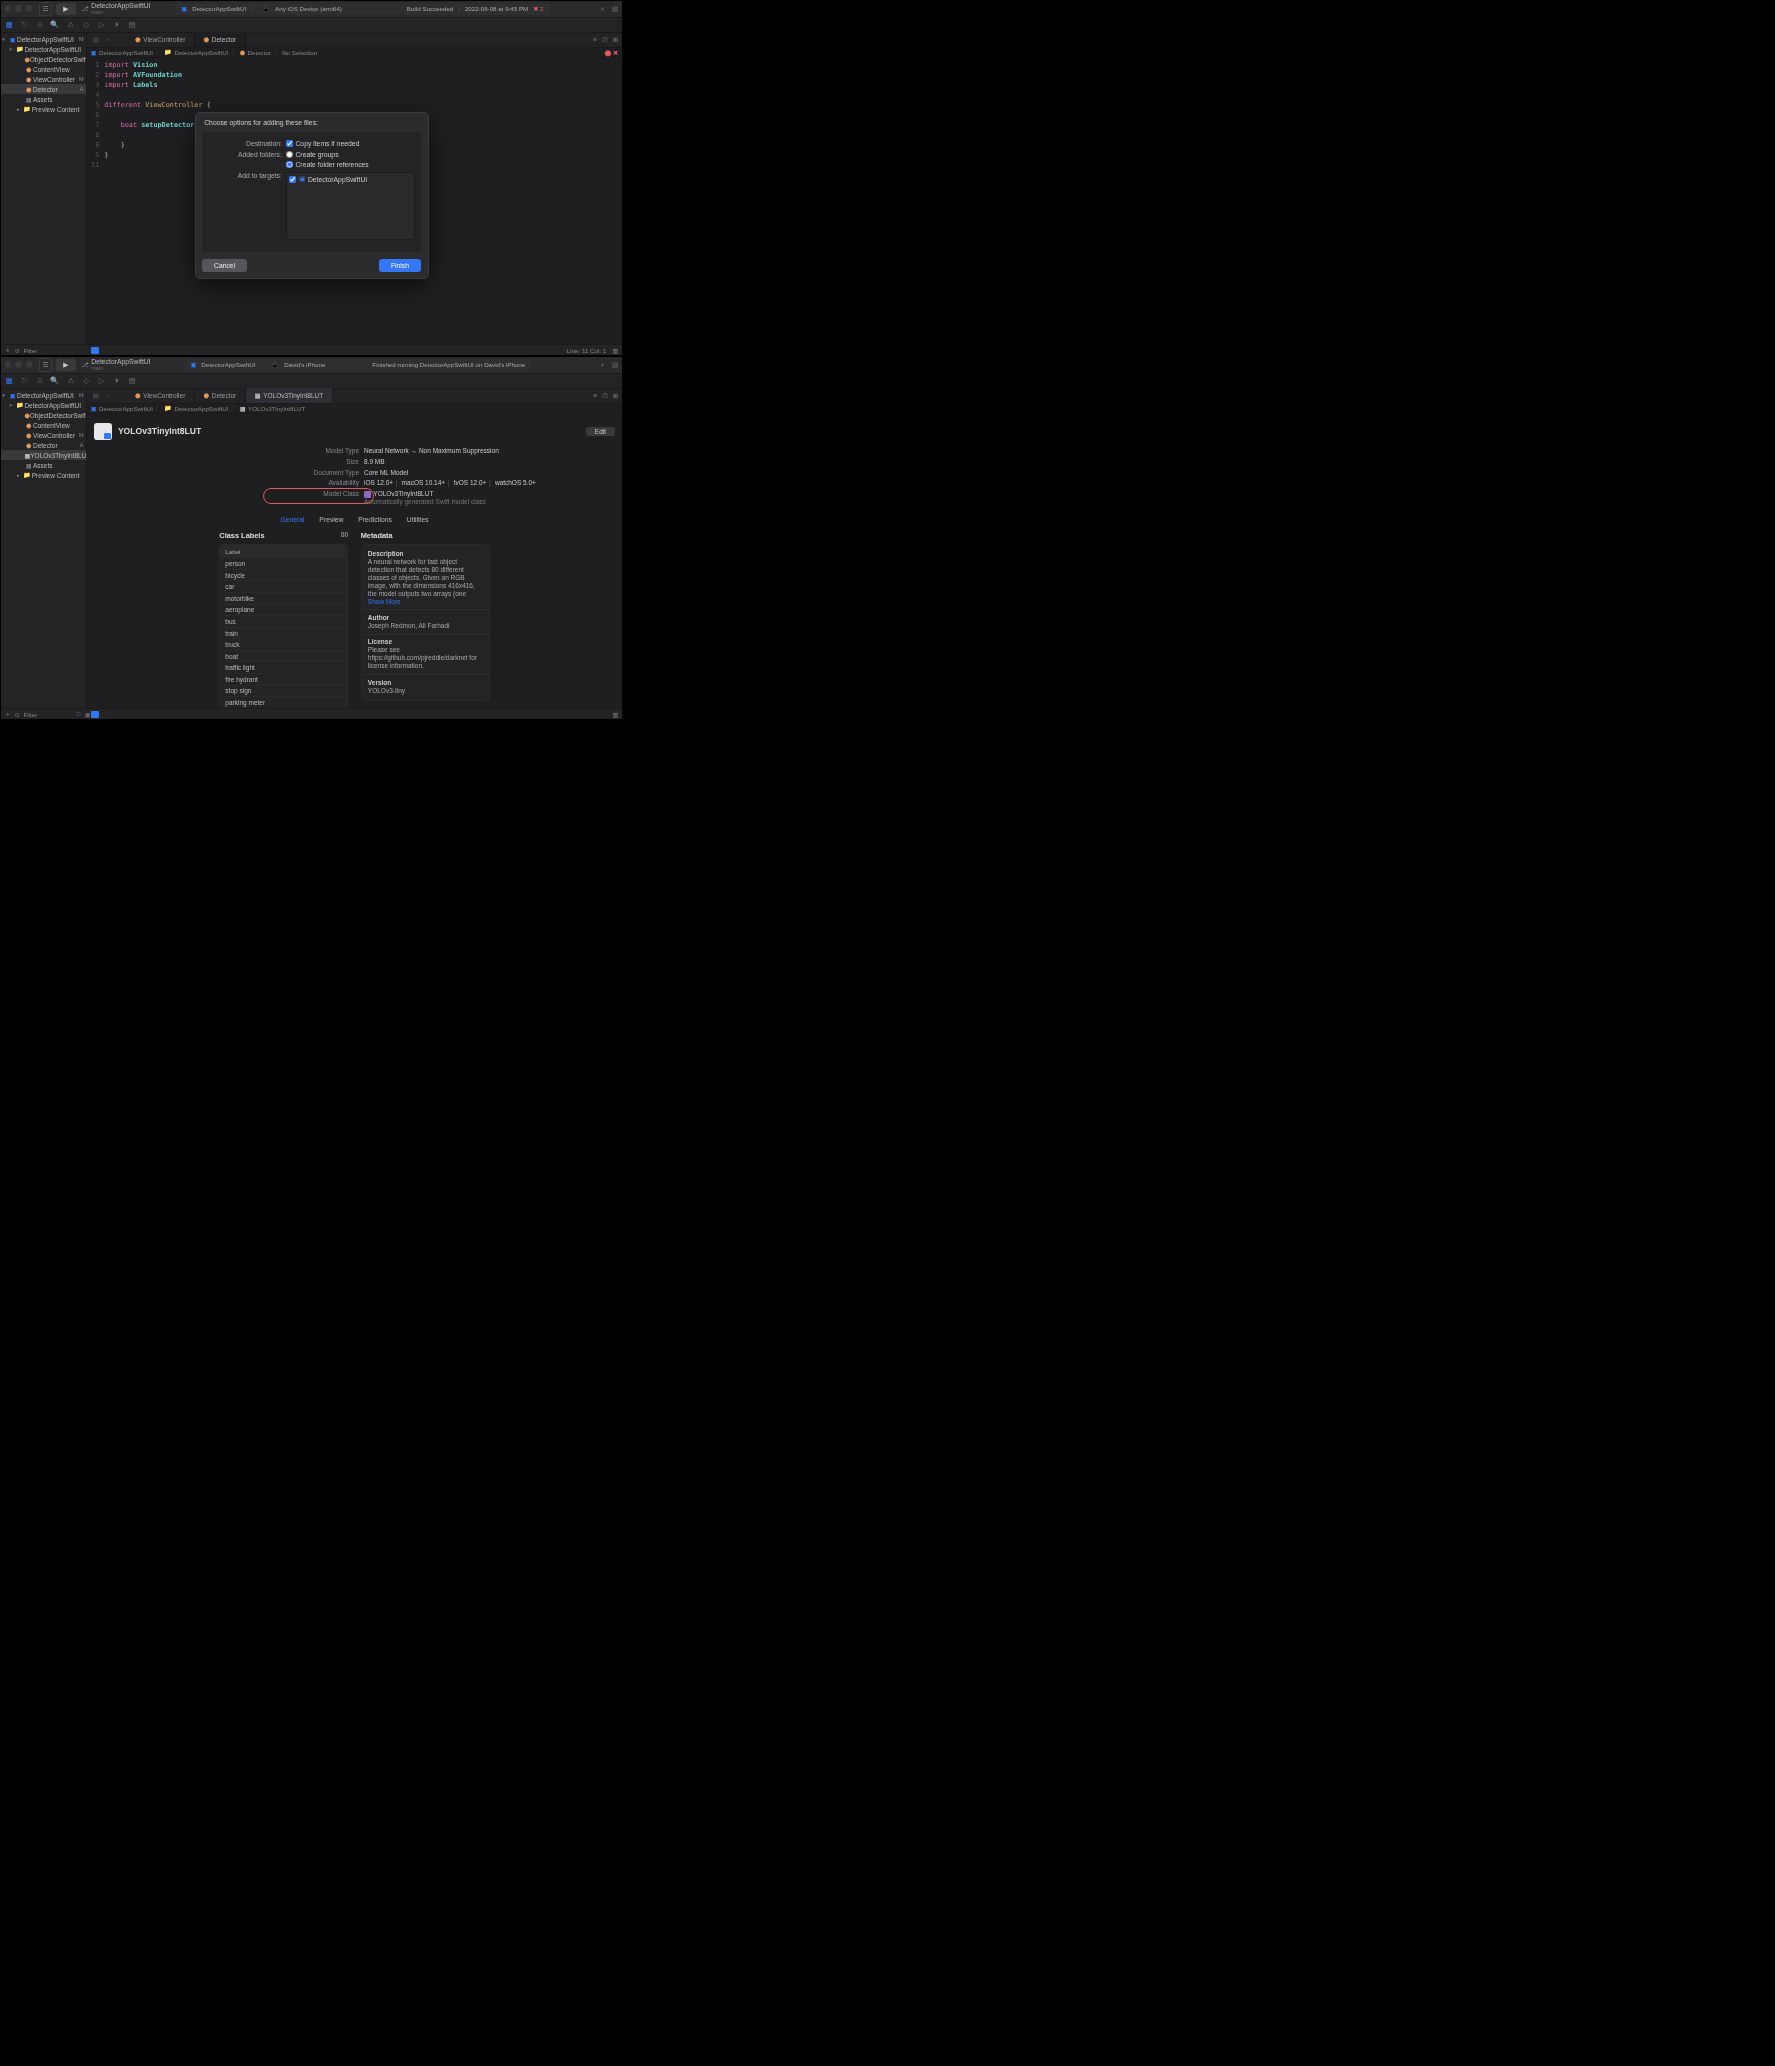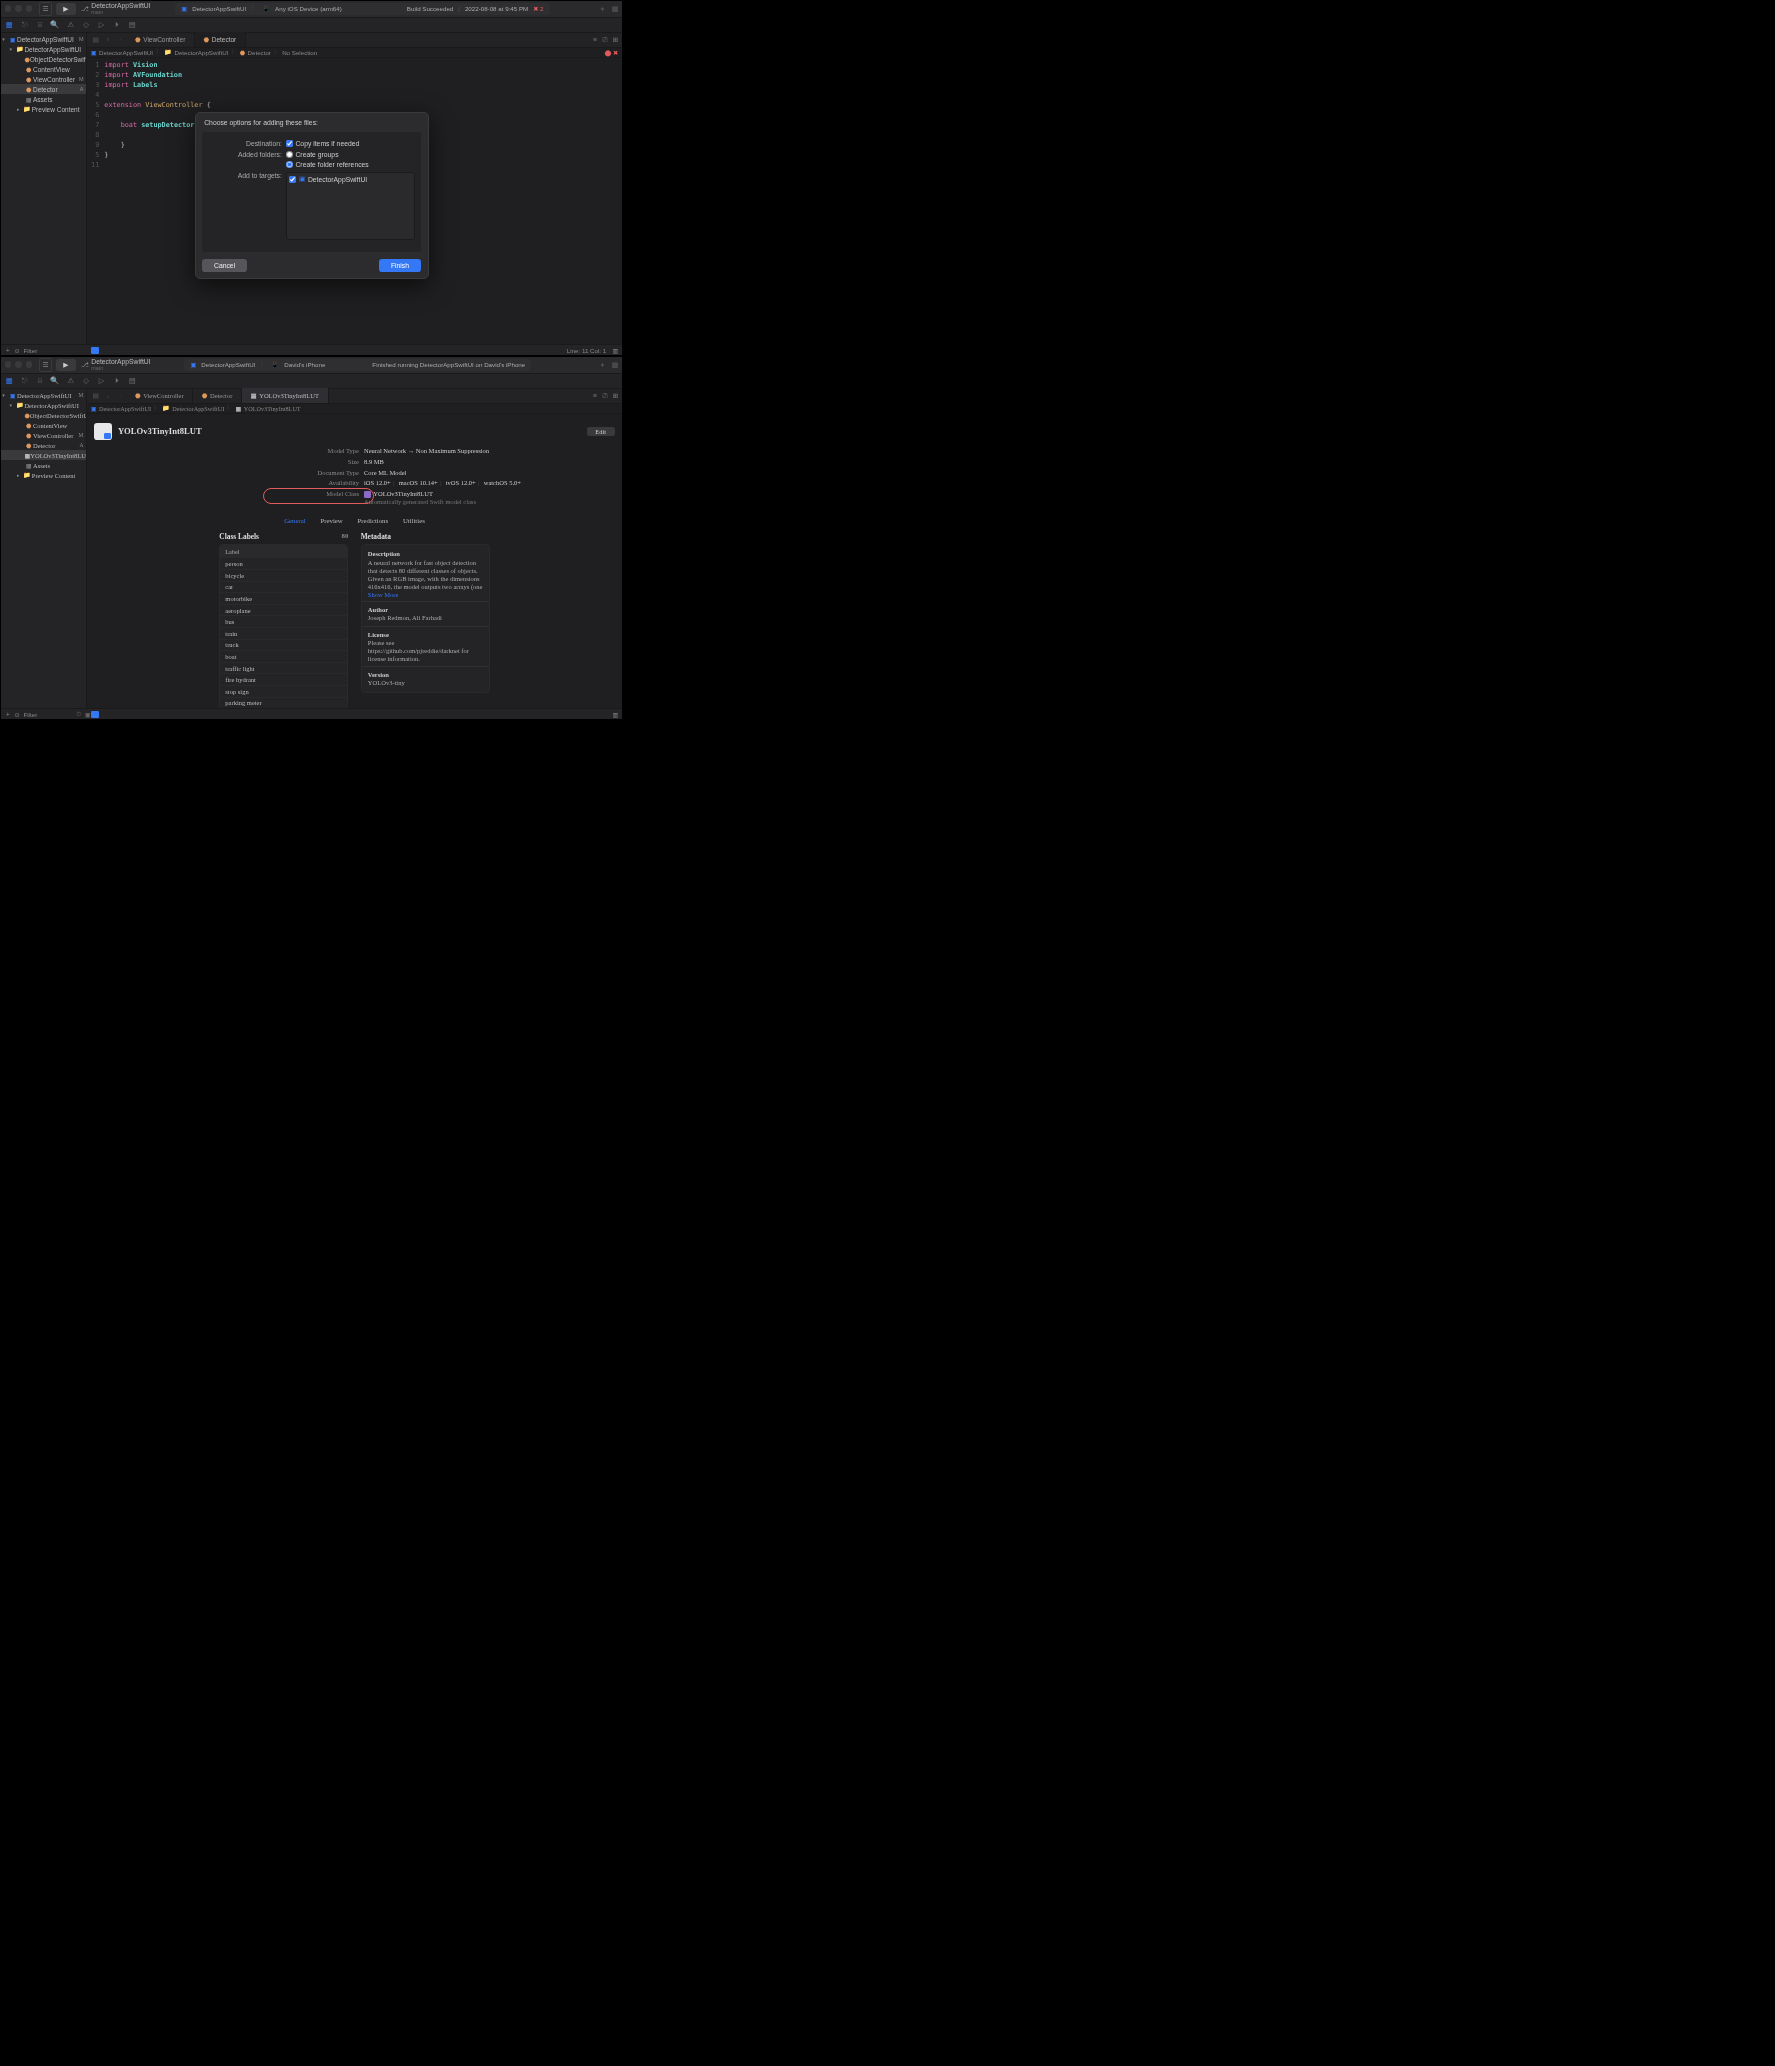--- a/index.html
+++ b/index.html
@@ -136,21 +136,21 @@
   .panel-box .hdr { font-weight:600; color:#ccc; margin-bottom:1.2px;}
   .panel-box .txt { color:#aaa; line-height:8px; }
   .panel-box .link { color:#3478f6; }
   .panel-box hr { border:none; border-top:0.6px solid #2f2f31; margin:3.7px -6.2px;}
   .class-table { background:#242426; border:0.6px solid #2a2a2c; border-radius:3.7px; overflow:hidden;}
   .class-table .thead { background:#2a2a2c; padding:2.5px 5px; font-size:6.2px; color:#aaa;}
   .class-table .crow { padding:1.8px 5px; border-top:0.6px solid #2a2a2c; color:#bbb; font-size:6.5px;}
 
   .purple-chip { display:inline-block; width:6.8px; height:6.8px; background:#8d6ac8; border-radius:1.2px; vertical-align:middle; margin-right:2.5px;}
 
-  .screenshot2 .main { height: calc(100% - 16.6px - 15.4px - 10.5px); font-family: Liberation Serif, serif;}
+  .screenshot2 .main { height: calc(100% - 16.6px - 15.4px - 10.5px);}
 </style>
 </head>
 <body>
 
 <div class="screenshot screenshot1">
 
   <div class="titlebar">
     <div class="traffic">
       <div class="dot"></div>
       <div class="dot"></div>
@@ -283,21 +283,21 @@
           </div>
         <div class="code-line">
             <span class="gutter">3</span>
             <span><span class="kw-pink">import</span> <span class="kw-teal">Labels</span></span>
           </div>
         <div class="code-line">
             <span class="gutter">4</span>
           </div>
         <div class="code-line">
             <span class="gutter">5</span>
-            <span><span class="kw-pink">extension</span> <span class="kw-orange">ViewController</span> <span>{</span></span>
+            <span><span class="kw-pink">different</span> <span class="kw-orange">ViewController</span> <span>{</span></span>
           </div>
         <div class="code-line">
             <span class="gutter">6</span>
           </div>
         <div class="code-line">
             <span class="gutter">7</span>
             <span>&nbsp;&nbsp;&nbsp;&nbsp;<span class="kw-pink">boat</span> <span class="kw-teal">setupDetector</span><span>() {</span></span>
           </div>
         <div class="code-line">
             <span class="gutter">8</span>

